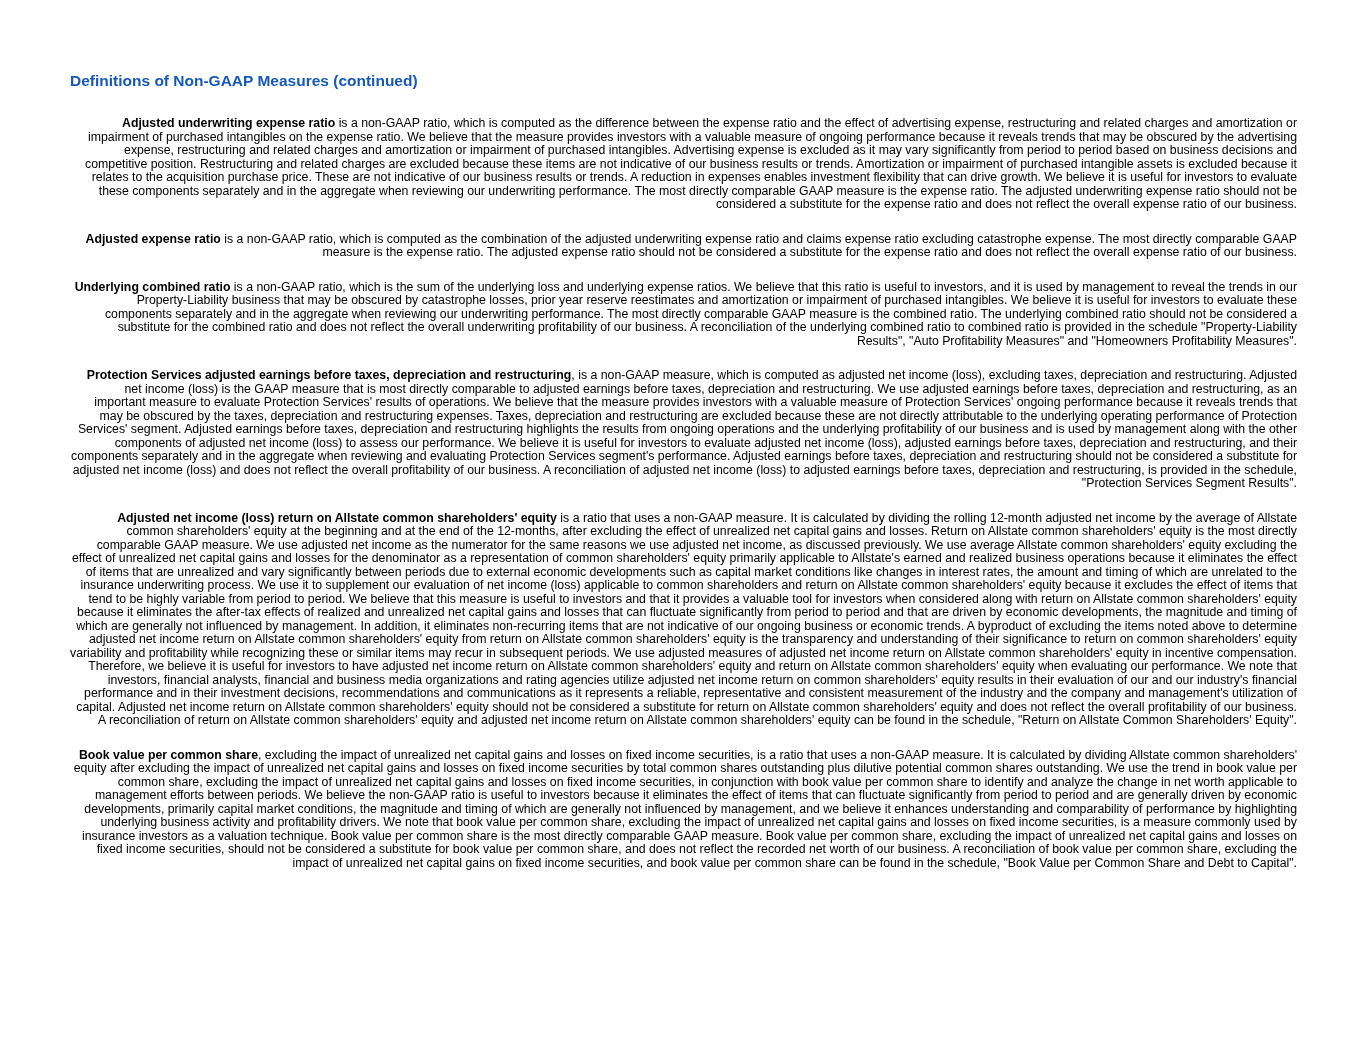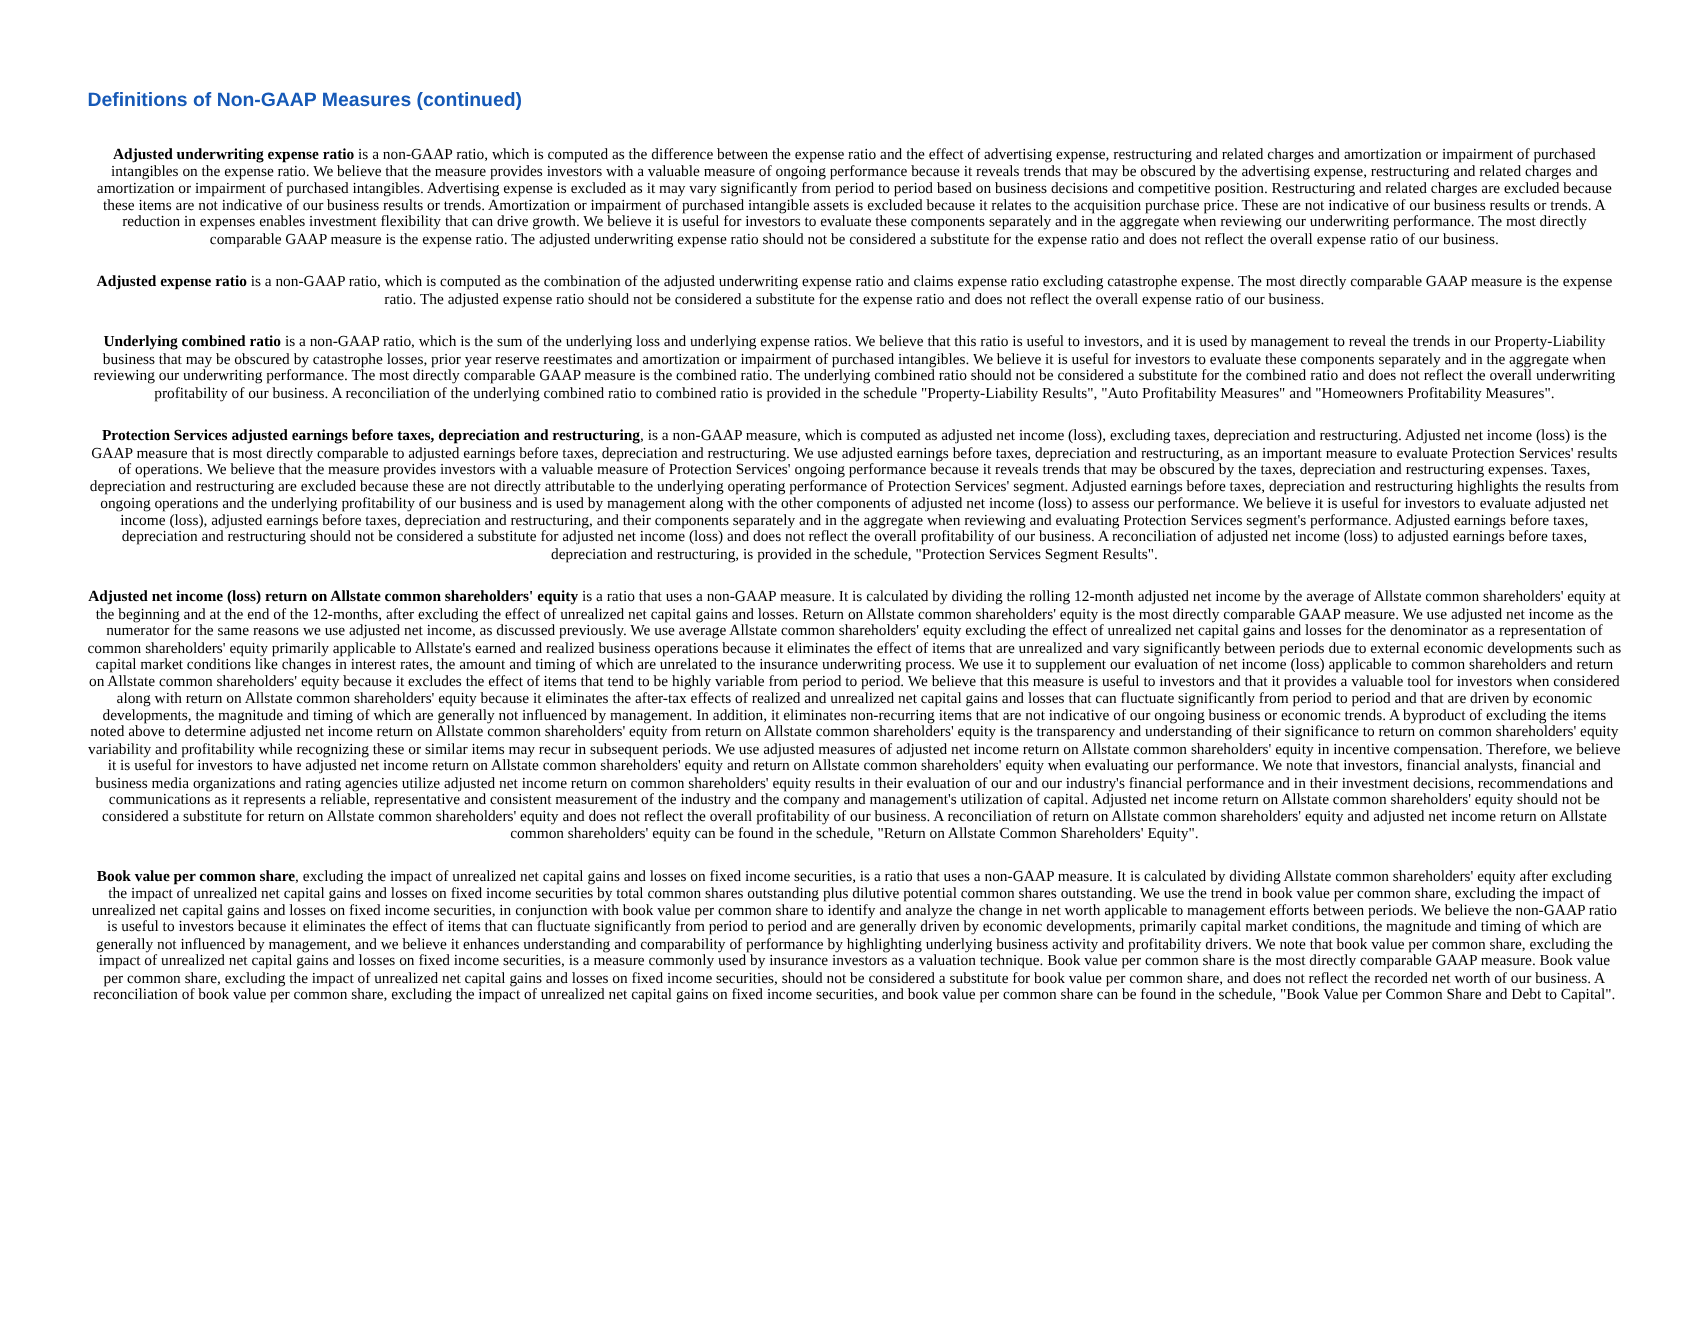--- a/index.html
+++ b/index.html
@@ -29,24 +29,23 @@
   .page-title{
     font-size:15.5px;
     font-weight:bold;
     color:var(--title-color);
     margin-bottom:27px;
     letter-spacing:0;
   }
   .definitions p.def{
     font-size:12.3px;
     line-height:13.5px;
-    text-align:center;
+    text-align:right;
     margin-bottom:21px;
     color:var(--body-text);
-    font-family:Liberation Serif, serif;
   }
   .definitions p.def b{
     font-weight:bold;
   }
   .page-footer{
     position:absolute;
     left:68px;
     right:68px;
     bottom:22px;
     display:flex;

